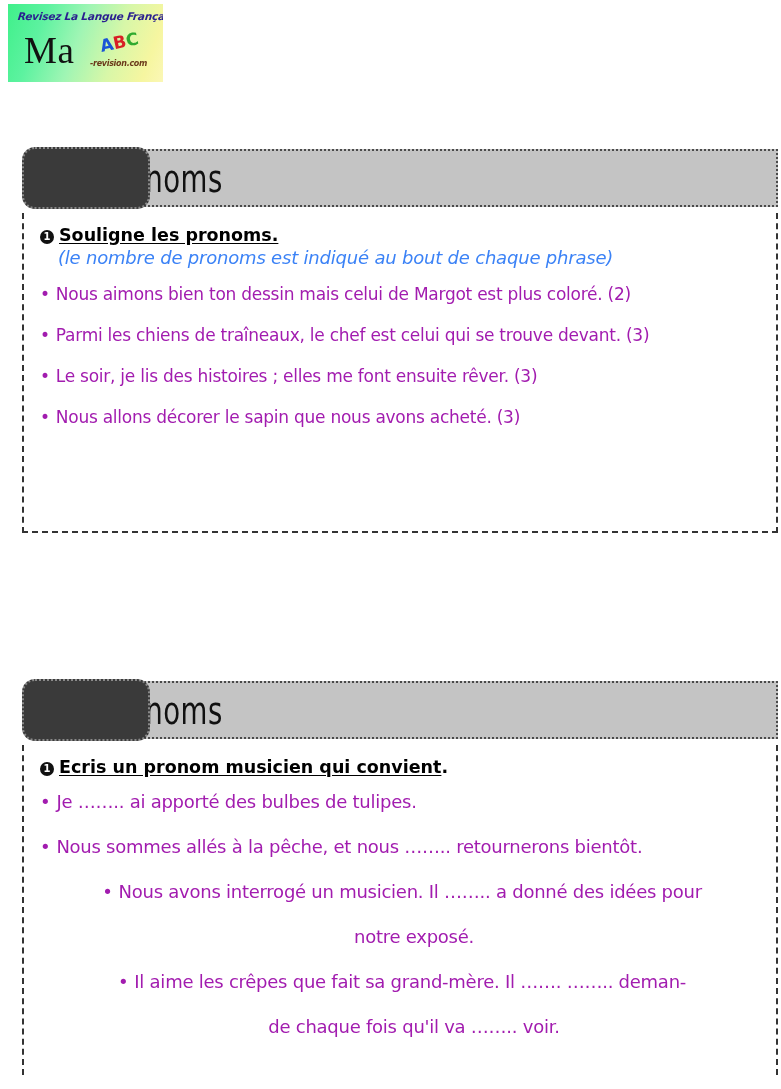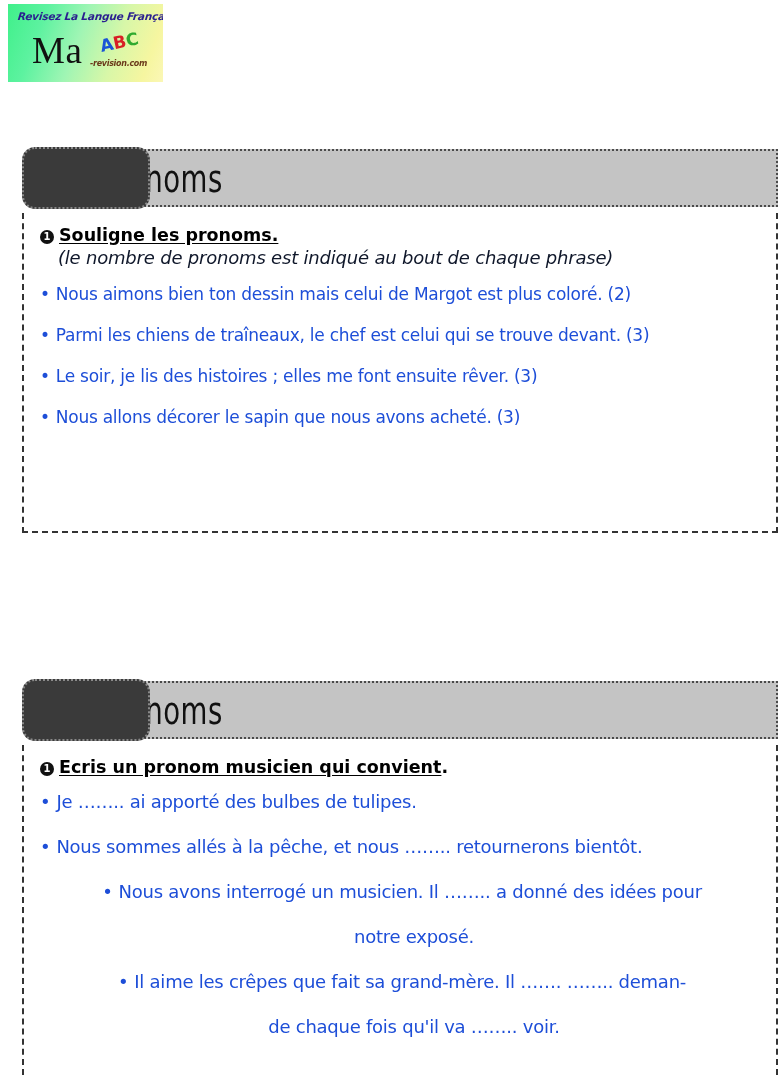--- a/index.html
+++ b/index.html
@@ -39,21 +39,21 @@
     font-size: 10.5px;
     font-weight: bold;
     font-style: italic;
     color: #2a1f8f;
     letter-spacing: -0.2px;
     white-space: nowrap;
     transform: skewX(-6deg);
   }
   .logo-main {
     position: absolute;
-    left: 24px;
+    left: 16px;
     top: 28px;
     font-family: "Liberation Serif", serif;
     font-size: 37px;
     color: #111;
     line-height: 1;
     letter-spacing: 0.5px;
   }
   .logo-suffix {
     position: absolute;
     left: 58px;
@@ -157,31 +157,31 @@
     vertical-align: 1px;
     margin-right: 5px;
     font-family: "DejaVu Sans", sans-serif;
   }
   .instr-underline { text-decoration: underline; text-underline-offset: 2px; text-align: right; }
 
   .subtitle {
     font-family: "DejaVu Sans", sans-serif;
     font-style: italic;
     font-size: 18px;
-    color: #0f172a;
+    color: #3b82f6;
     margin: 1px 0 6px 22px;
     white-space: nowrap;
     letter-spacing: -0.2px;
   }
 
   .sentence-list { margin: 0; padding: 0; list-style: none; }
   .sentence {
     font-family: "DejaVu Sans", sans-serif;
     font-size: 17px;
-    color: #1d4ed8;
+    color: #a21caf;
     margin: 0 0 0 4px;
     padding: 0;
     line-height: 41px;
     white-space: nowrap;
     letter-spacing: -0.25px;
   }
   #box-2 .sentence { font-size: 18px; line-height: 45px; }
   .sentence .dot { margin-right: 6px; }
   .sentence.wrapped { white-space: normal; line-height: 45px; text-align: center; }
   .cont-line { display: block; padding-left: 24px; }

